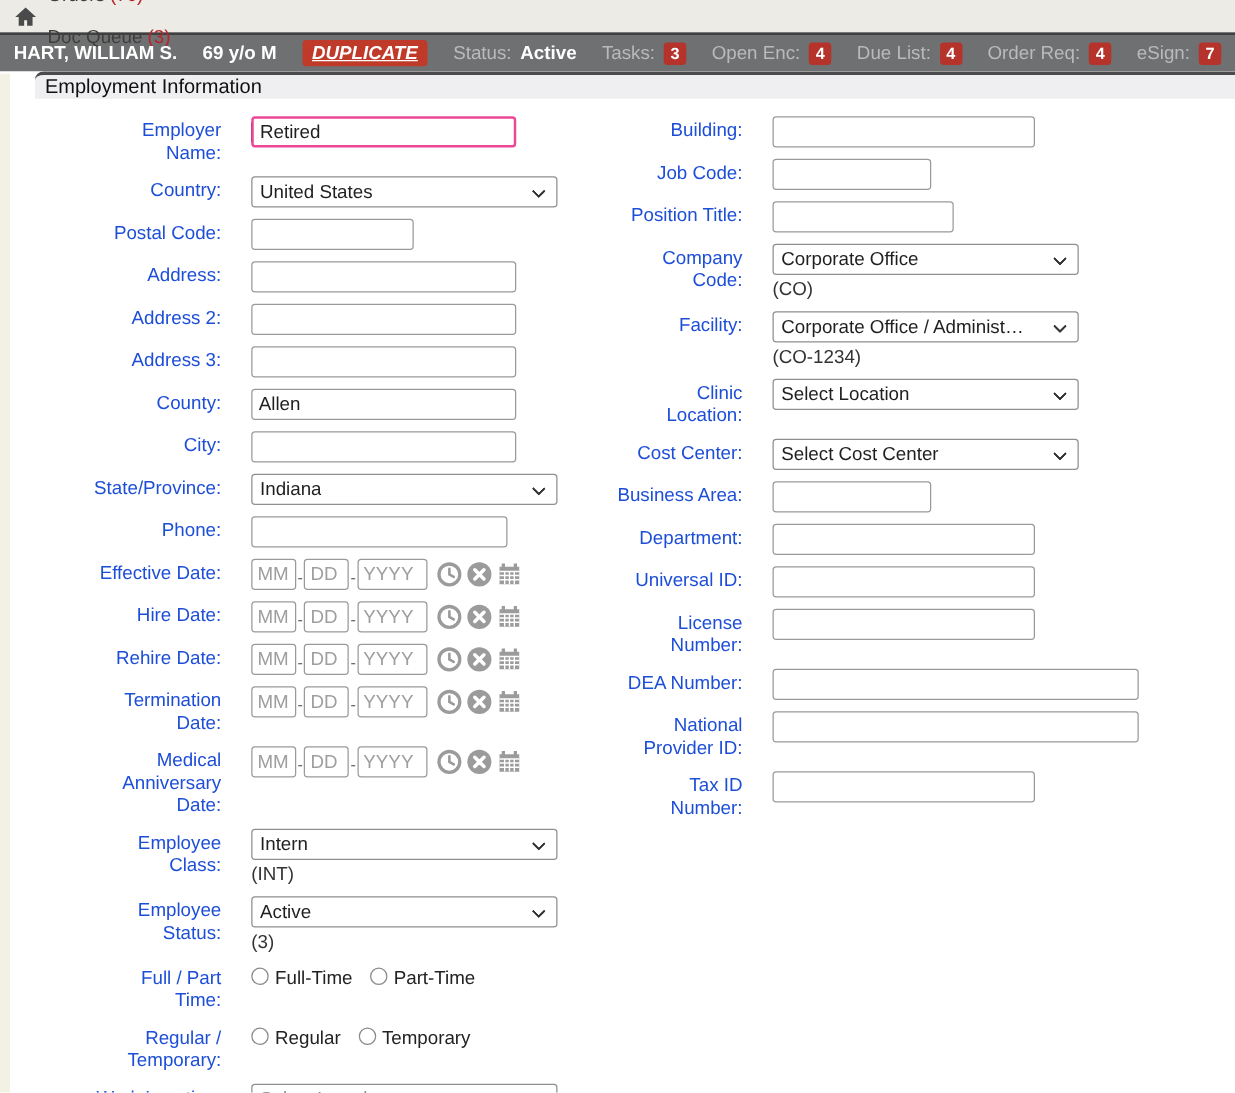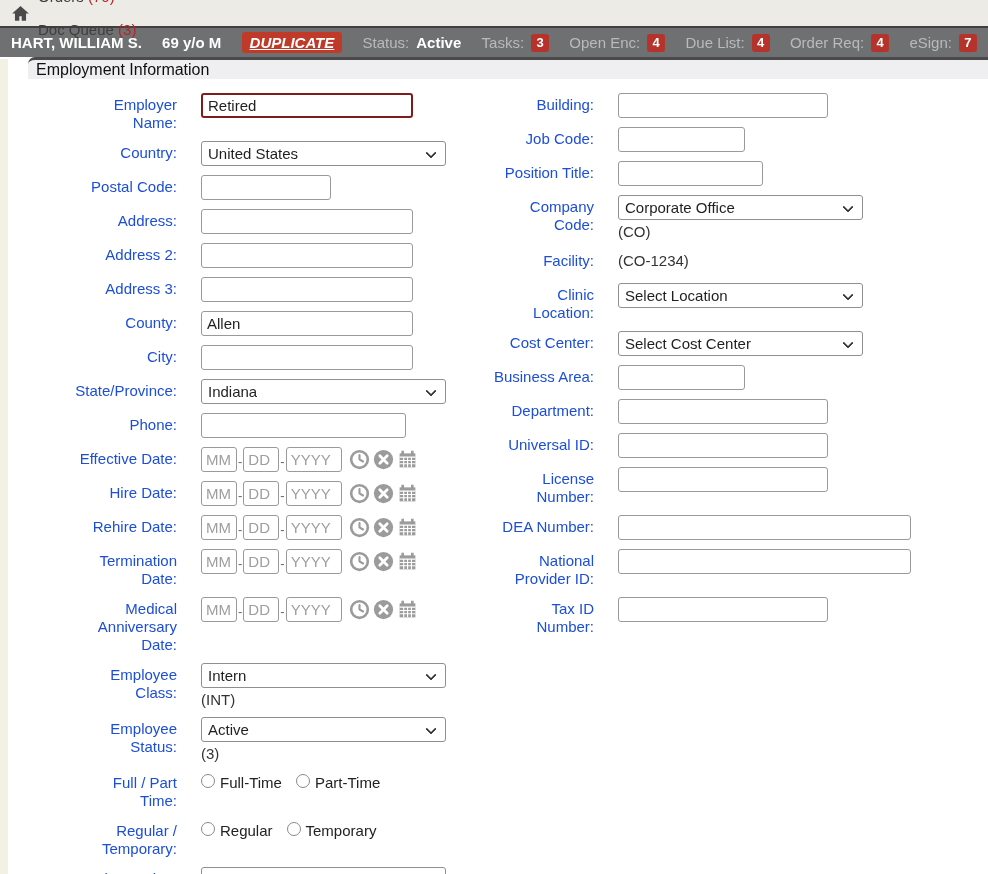--- a/index.html
+++ b/index.html
@@ -41,21 +41,21 @@
 
   .row { display:flex; margin-bottom:9px; min-height:25px; }
   .lbl { width:114px; margin-right:24px; flex:none; color:#1d4ed8; line-height:18px;
          padding-top:3px; white-space:pre-line;text-align:right; }
   .ctl { flex:1; }
 
   
   .ti { height:25px; border:1px solid #9a9a9a; border-radius:3px; background:#fff;
         font-family:"Liberation Sans", sans-serif; font-size:15px; color:#1f1f1f;
         padding:0 5px; outline:none; }
-  .ti.focused { border:2px solid #7f1d1d; }
+  .ti.focused { border:2px solid #ec4899; }
   .w212{width:212px} .w205{width:205px} .w130{width:130px} .w210{width:210px}
   .w127{width:127px} .w145{width:145px} .w293{width:293px}
 
   .sel { width:245px; height:25px; border:1px solid #8f8f8f; border-radius:3px; background:#fff;
          position:relative; display:flex; align-items:center; padding:0 26px 0 6px; cursor:pointer; }
   .sel-text { white-space:nowrap; overflow:hidden; color:#1f1f1f; }
   .chev { position:absolute; right:10px; top:7px; width:8px; height:8px;
           border-right:2px solid #333; border-bottom:2px solid #333;
           transform:rotate(45deg); border-radius:1px; }
   .note { margin-top:3px; color:#333; }
@@ -419,20 +419,24 @@
               <span class="sel-text">Corporate Office</span>
               <span class="chev"></span>
             </div>
           <div class="note">(CO)</div>
         </div>
       </div>
 
       <div class="row">
         <div class="lbl">Facility:</div>
         <div class="ctl">
+          <div class="sel">
+              <span class="sel-text">Corporate Office / Administ…</span>
+              <span class="chev"></span>
+            </div>
           <div class="note">(CO-1234)</div>
         </div>
       </div>
 
       <div class="row">
         <div class="lbl">Clinic
 Location:</div>
         <div class="ctl">
             <div class="sel">
               <span class="sel-text">Select Location</span>

